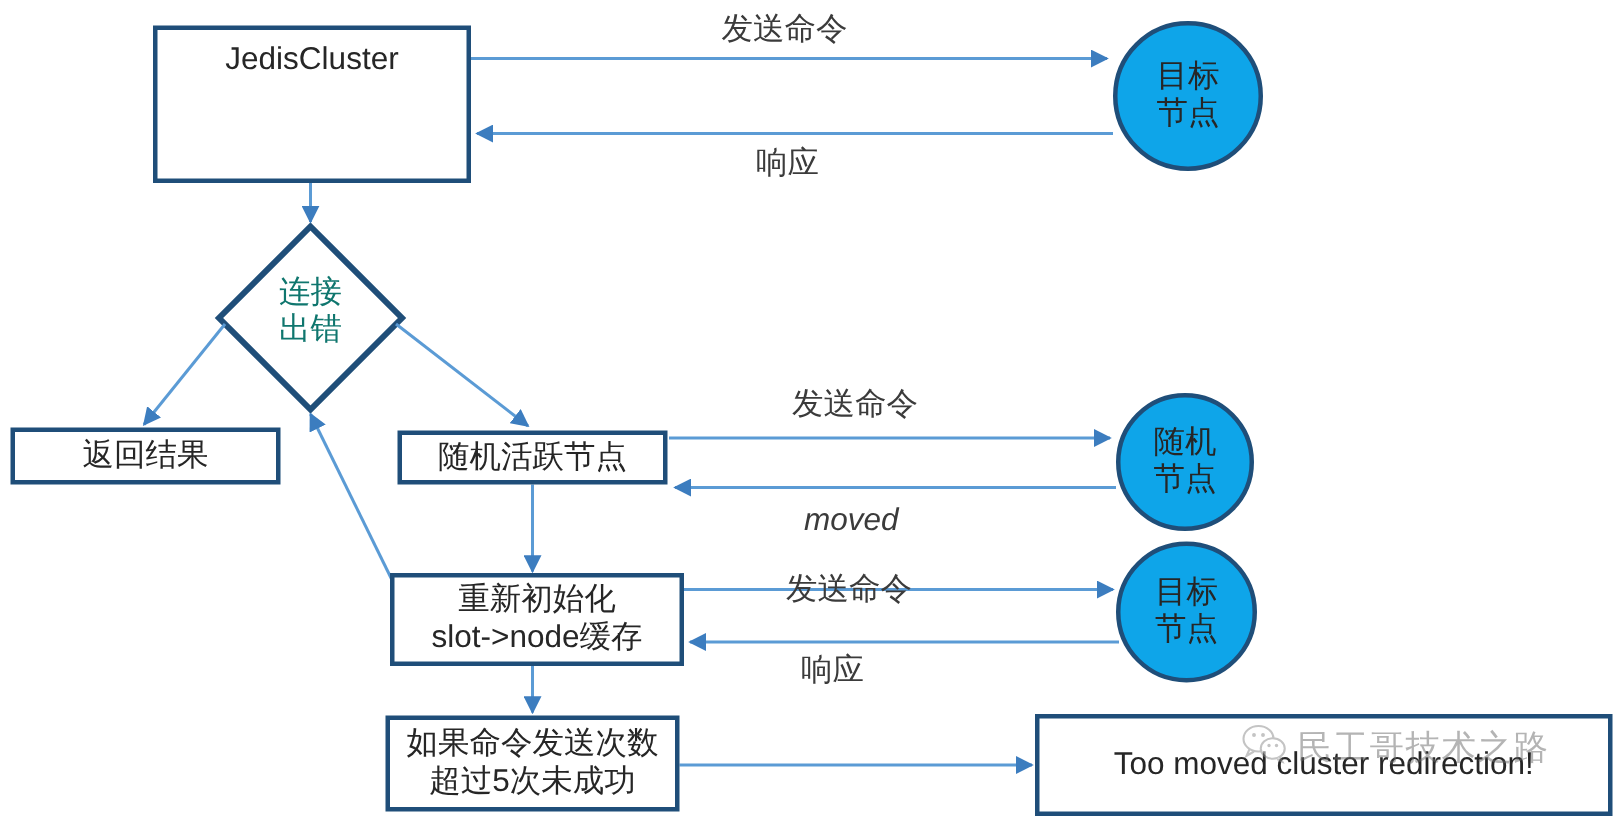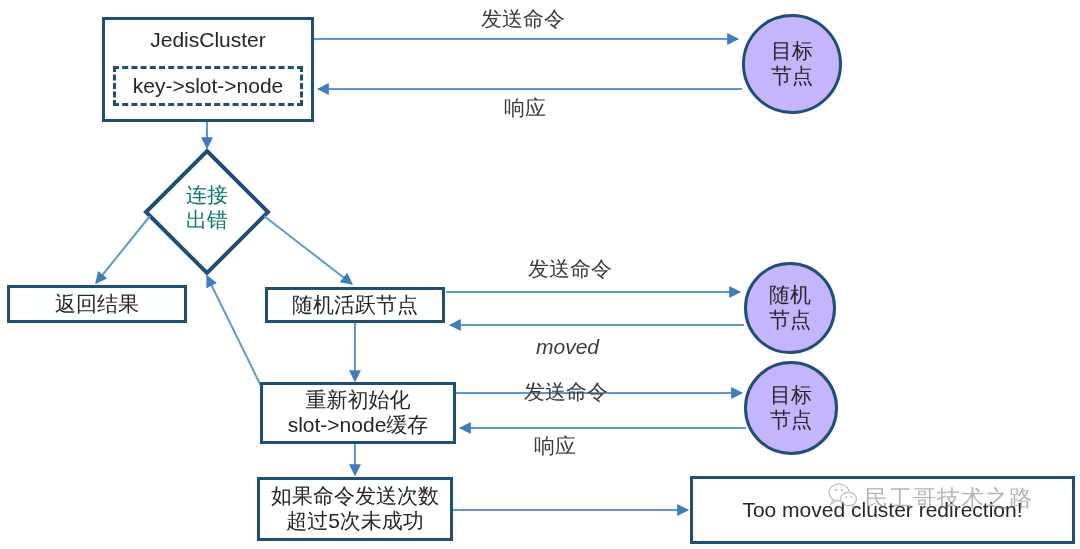--- a/index.html
+++ b/index.html
@@ -35,21 +35,21 @@
     text-align: center;
     color: #262626;
     line-height: 1.18;
     white-space: pre-line;
   }
   .node-circle {
     position: absolute;
     box-sizing: border-box;
     border: 3px solid #1F4E79;
     border-radius: 50%;
-    background: #c4b5fd;
+    background: #0ea5e9;
     display: flex;
     align-items: center;
     justify-content: center;
     text-align: center;
     color: #262626;
     line-height: 1.18;
     white-space: pre-line;
   }
   .inner-dashed {
     position: absolute;
@@ -144,23 +144,20 @@
 
     <line x1="355" y1="443" x2="355" y2="475" stroke="#5B9BD5" stroke-width="2" marker-end="url(#arrowLight)"></line>
 
     <line x1="452" y1="510" x2="688" y2="510" stroke="#5B9BD5" stroke-width="2" marker-end="url(#arrowLight)"></line>
   </svg>
 
   <div class="node-box cn" style="left:102px; top:17px; width:212px; height:105px; align-items:flex-start; padding-top:8px;">
     <span>JedisCluster</span>
   </div>
 
-  <div class="inner-dashed cn" style="left:113px; top:66px; width:190px; height:40px;">
-    <span>key-&gt;slot-&gt;node</span>
-  </div>
 
   <div class="node-circle cn" style="left:742px; top:14px; width:100px; height:100px;">
     <span>目标
 节点</span>
   </div>
 
   <div class="diamond-label cn" style="left:167px; top:182px; width:80px; height:60px;">
     <span>连接
 出错</span>
   </div>

